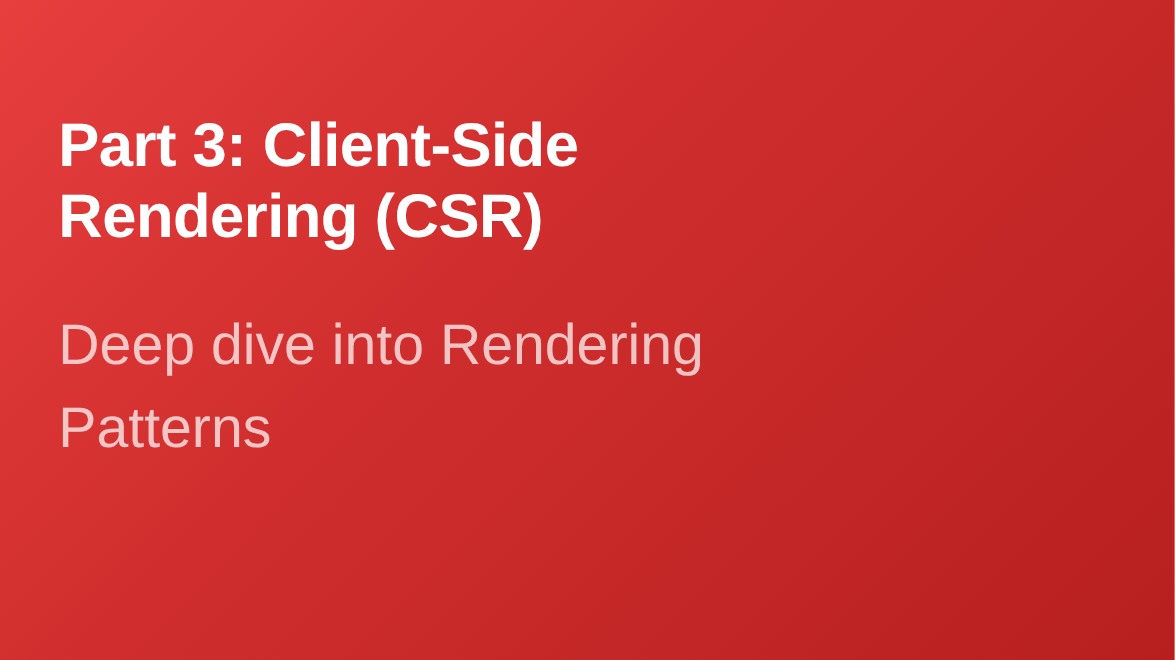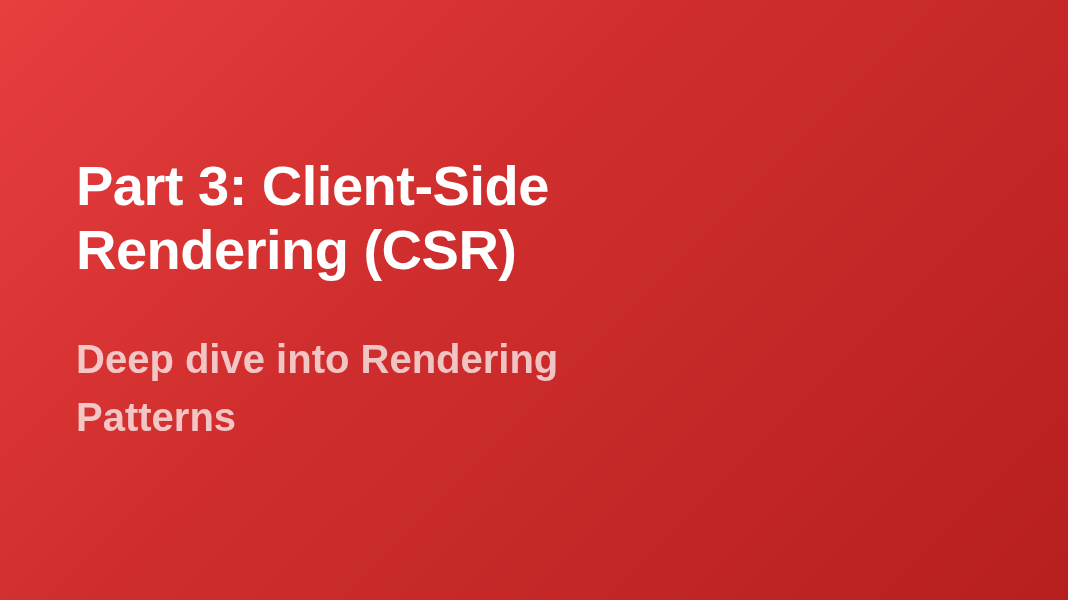--- a/index.html
+++ b/index.html
@@ -12,40 +12,40 @@
       font-family: -apple-system, BlinkMacSystemFont, 'Segoe UI', 'Helvetica Neue', Arial, sans-serif;
       width: 1068px;
       height: 600px;
       overflow: hidden;
     }
     
     .slide {
       width: 100%;
       height: 100%;
       background: linear-gradient(135deg, #e73e3e 0%, #d02e2e 40%, #b71f1f 100%);
-      padding: 100px 76px;
+      padding: 100px 53px;
       display: flex;
       flex-direction: column;
-      justify-content: center;
+      justify-content: flex-start;
     }
     
     .title {
       color: #ffffff;
       font-size: 56px;
       font-weight: 800;
       line-height: 1.15;
       letter-spacing: -0.5px;
       margin-bottom: 48px;
       max-width: 700px;
     }
     
     .subtitle {
       color: rgba(255, 255, 255, 0.72);
-      font-size: 40px;
-      font-weight: 700;
+      font-size: 52px;
+      font-weight: 400;
       line-height: 1.45;
       max-width: 600px;
     }
   </style>
 </head>
 <body>
 
 <div class="slide">
   <h1 class="title">Part 3: Client-Side Rendering (CSR)</h1>
   <p class="subtitle">Deep dive into Rendering Patterns</p>

